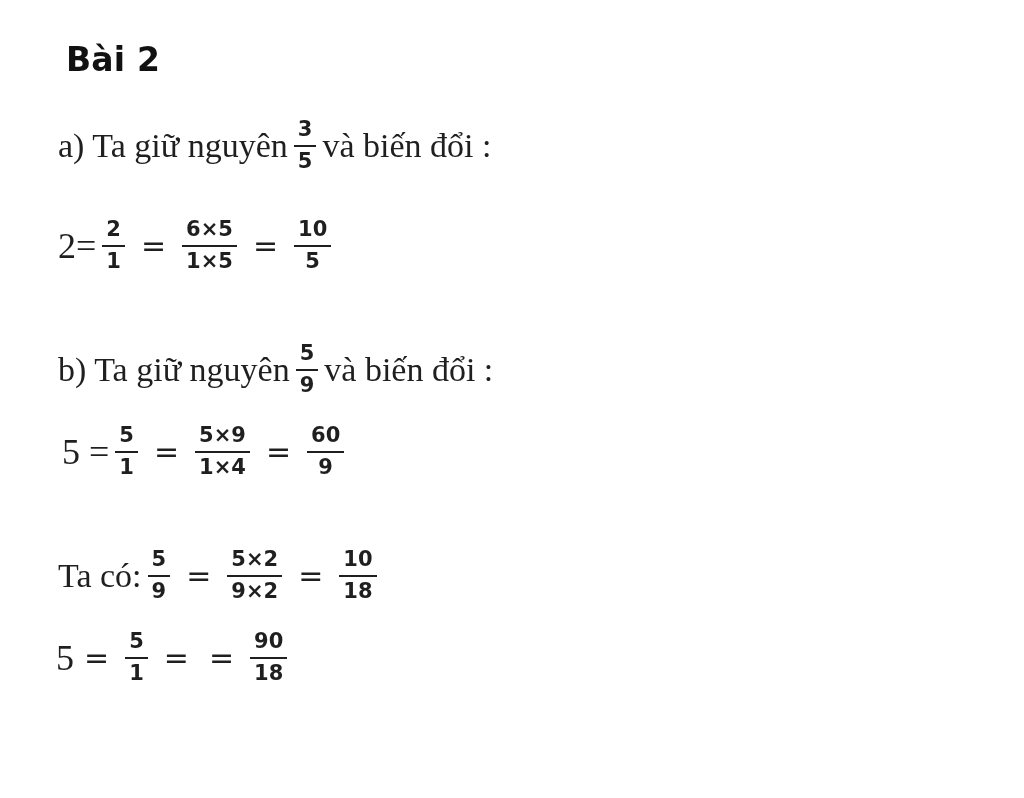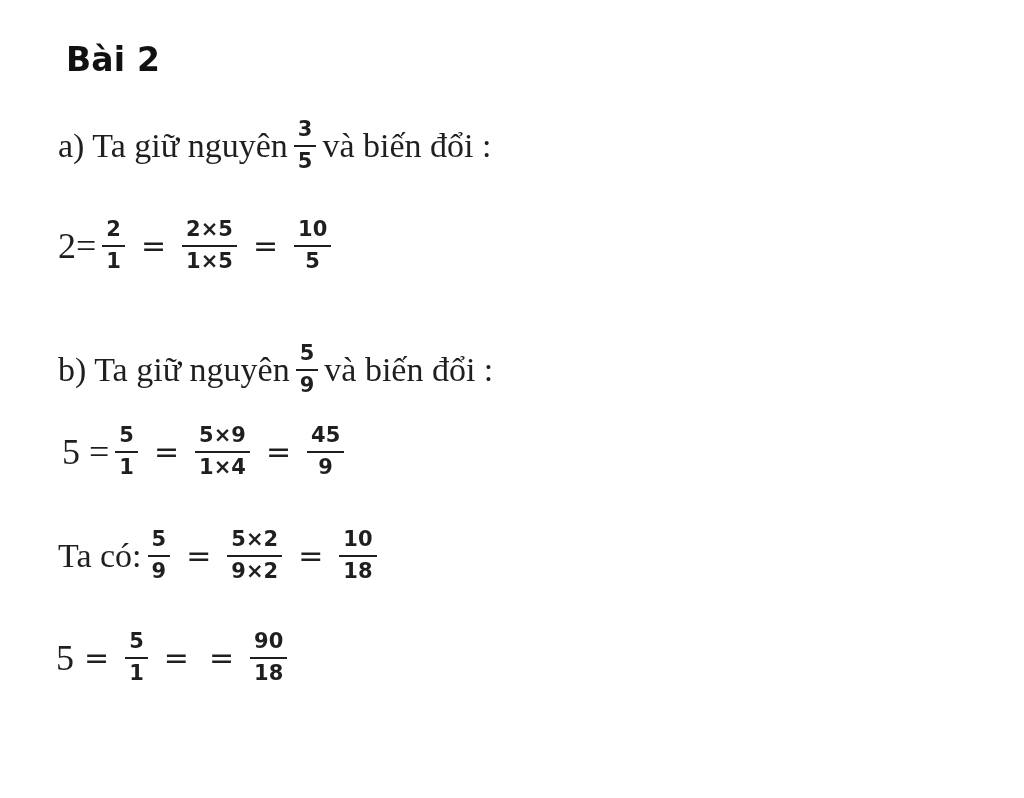--- a/index.html
+++ b/index.html
@@ -77,21 +77,21 @@
     background: #1f1f1f;
     margin: 3px 0;
   }
 
   
   .row { position: absolute; left: 58px; }
   .row-a   { top: 118px; }
   .row-a2  { top: 218px; }
   .row-b   { top: 342px; }
   .row-b2  { top: 424px; }
-  .row-tac { top: 528px; }
+  .row-tac { top: 548px; }
   .row-last{ top: 630px; }
   .row-b2 { left: 62px; }
   .row-last { left: 56px; }
 </style>
 </head>
 <body>
 
 <div class="page">
 
   <div class="title">Bài 2</div>
@@ -108,21 +108,21 @@
 
   <div class="row row-a2 line">
     <span class="txt big">2=</span>
     <span class="frac">
       <span class="num">2</span>
       <span class="bar"></span>
       <span class="den">1</span>
     </span>
     <span class="eq">=</span>
     <span class="frac">
-      <span class="num">2×5</span>
+      <span class="num">6×5</span>
       <span class="bar"></span>
       <span class="den">1×5</span>
     </span>
     <span class="eq">=</span>
     <span class="frac">
       <span class="num">10</span>
       <span class="bar"></span>
       <span class="den">5</span>
     </span>
   </div>
@@ -145,21 +145,21 @@
       <span class="den">1</span>
     </span>
     <span class="eq">=</span>
     <span class="frac">
       <span class="num">5×9</span>
       <span class="bar"></span>
       <span class="den">1×4</span>
     </span>
     <span class="eq">=</span>
     <span class="frac">
-      <span class="num">45</span>
+      <span class="num">60</span>
       <span class="bar"></span>
       <span class="den">9</span>
     </span>
   </div>
 
   <div class="row row-tac line">
     <span class="txt">Ta có:</span>
     <span class="frac">
       <span class="num">5</span>
       <span class="bar"></span>

